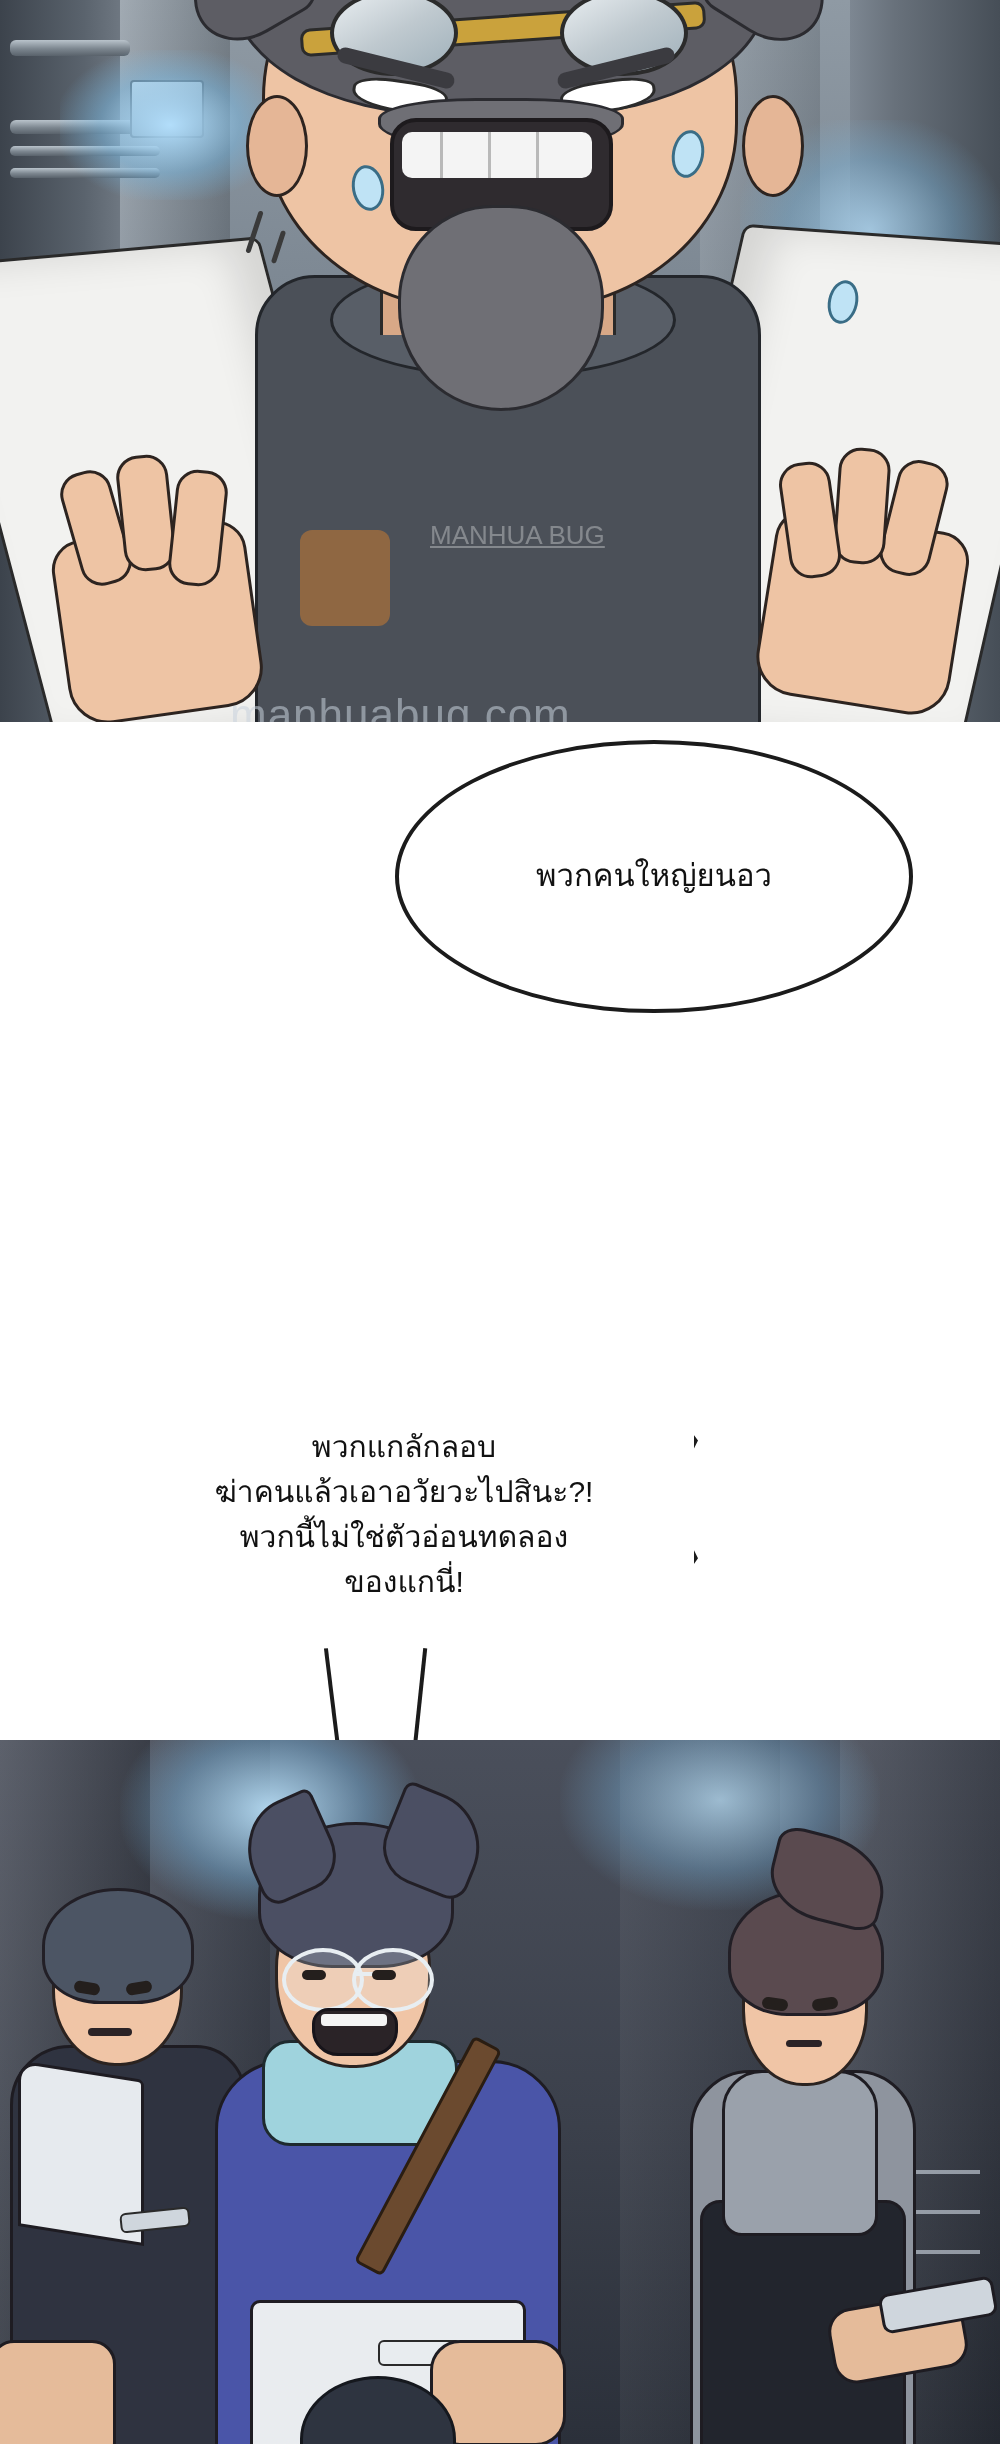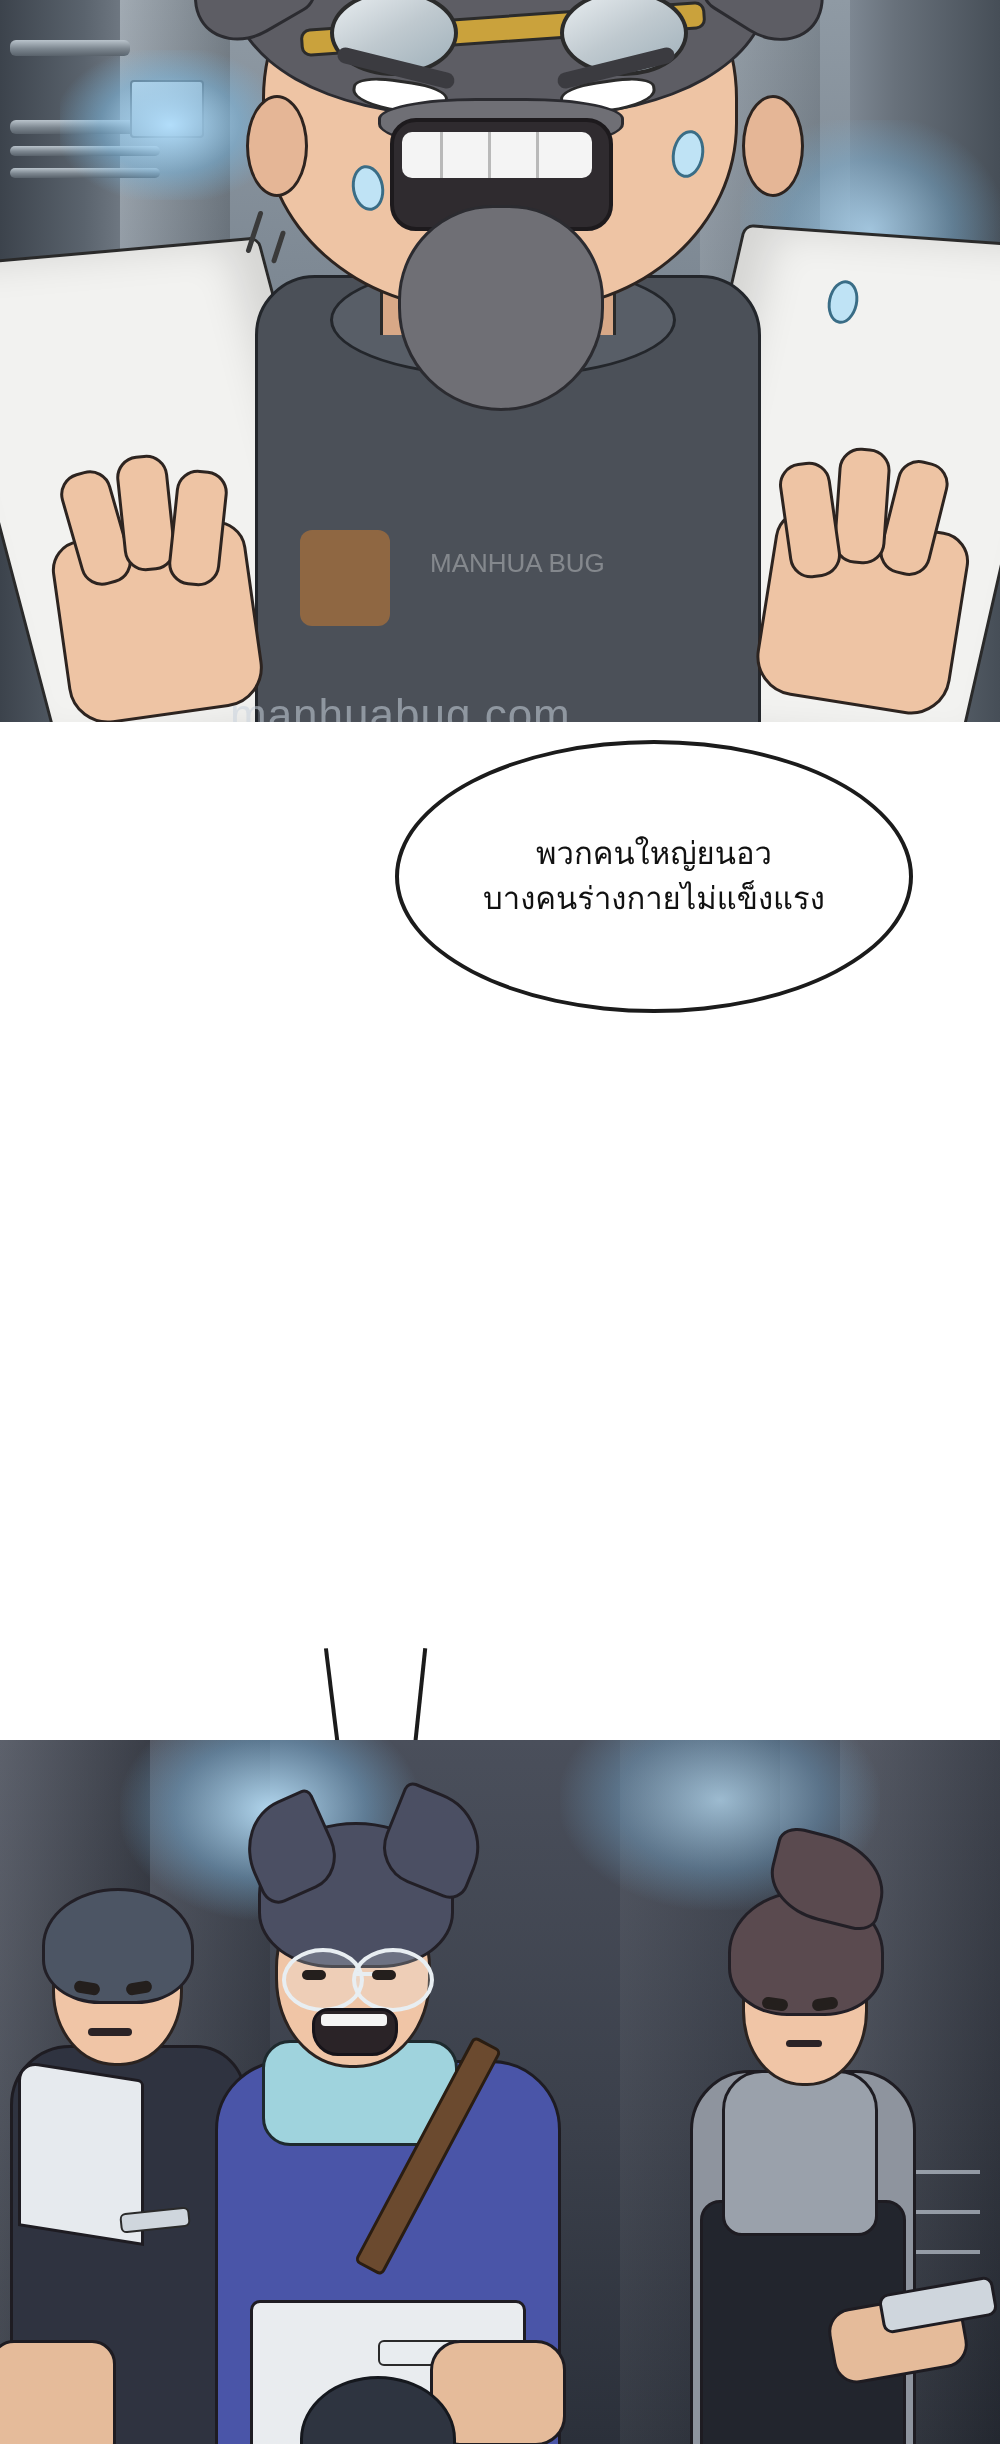--- a/index.html
+++ b/index.html
@@ -227,25 +227,26 @@
     position: absolute;
     left: 300px; top: 510px;
     width: 400px; text-align: center;
     color: rgba(255,255,255,0.34);
     font-size: 34px;
     letter-spacing: 2px;
     pointer-events: none;
   }
   .wm-small {
     position: absolute;
-    left: 430px; top: 548px;
+    left: 430px; top: 520px;
     width: 420px;
     color: rgba(255,255,255,0.32);
     font-size: 26px;
     pointer-events: none;
+    text-decoration: underline;
   }
   .wm-logo {
     position: absolute;
     left: 300px; top: 530px;
     width: 90px; height: 96px;
     border-radius: 12px;
     background: rgba(226,130,40,0.45);
     pointer-events: none;
   }
   .wm-bottom {
@@ -485,23 +486,28 @@
     <div class="wm-logo"></div>
     <div class="wm-small">MANHUA BUG</div>
   </div>
 
   <div class="wm-bottom">manhuabug.com</div>
 
   <div class="gutter" style="top:722px;height:1018px;"></div>
 
   <div class="bubble-oval">
     <div class="line">พวกคนใหญ่ยนอว</div>
-    <div class="line">บางคนร่างกายไม่แข็งแรง</div>
   </div>
 
+  <div class="bubble-spiky">
+    <div class="line">พวกแกลักลอบ</div>
+    <div class="line">ฆ่าคนแล้วเอาอวัยวะไปสินะ?!</div>
+    <div class="line">พวกนี้ไม่ใช่ตัวอ่อนทดลอง</div>
+    <div class="line">ของแกนี่!</div>
+  </div>
 
   <div class="tail-line-a" style="left:330px;top:1648px;height:100px;transform:rotate(-7deg);"></div>
   <div class="tail-line-b" style="left:418px;top:1648px;height:100px;transform:rotate(6deg);"></div>
 
   <div class="panel2">
 
     <div class="p2-wall" style="left:0;width:150px;"></div>
     <div class="p2-wall" style="left:150px;width:120px;opacity:.6;"></div>
     <div class="p2-wall" style="left:620px;width:160px;opacity:.5;"></div>
     <div class="p2-wall" style="left:840px;width:160px;opacity:.8;"></div>

